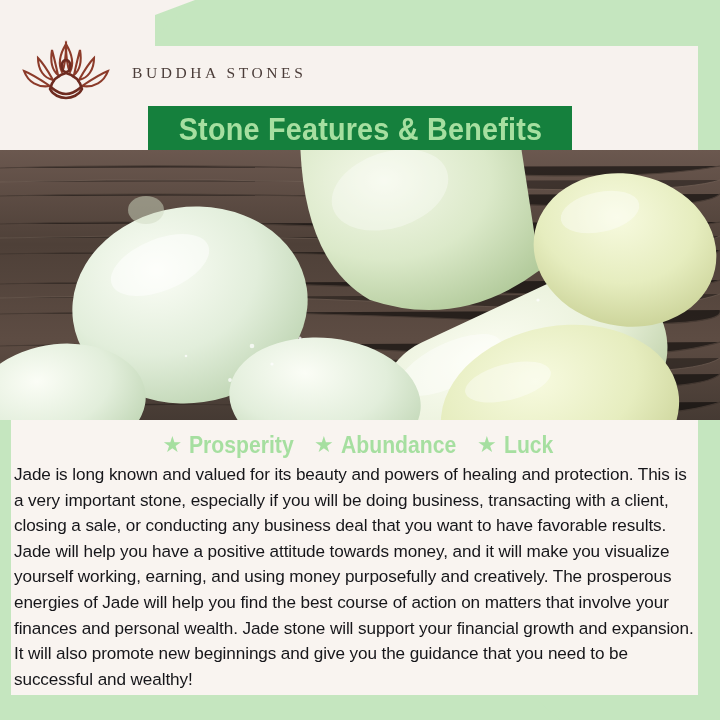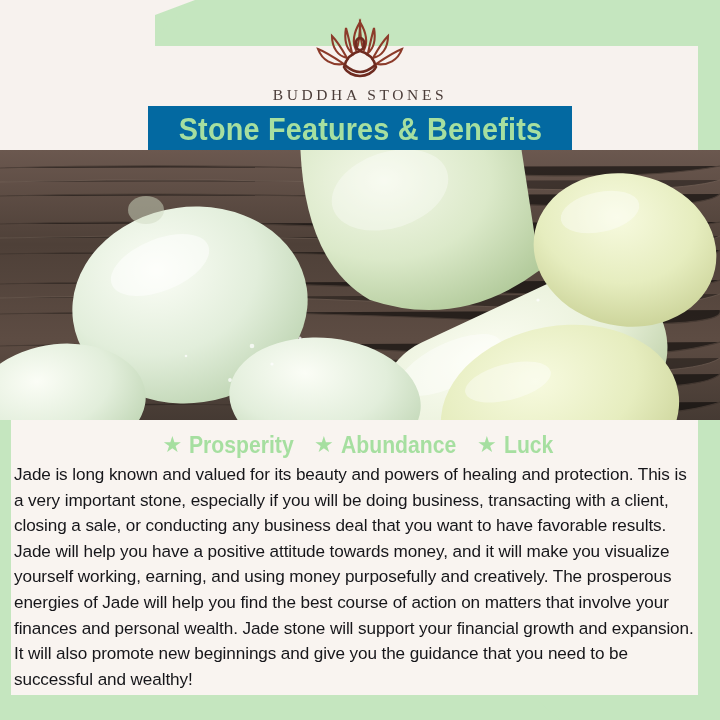--- a/index.html
+++ b/index.html
@@ -24,31 +24,31 @@
   }
   .green-left-mid{position:absolute;left:0;top:150px;width:12px;height:270px;background:#b9dcb2;}
 
   
   .cream-top{position:absolute;left:0;top:0;width:698px;height:150px;background:#f7f2ee;
              clip-path:polygon(0 0,195px 0,155px 15px,155px 46px,100% 46px,100% 100%,0 100%);}
   .cream-body{position:absolute;left:11px;top:420px;width:687px;height:275px;background:#f9f4f0;}
 
   
   .logo-wrap{position:absolute;left:0;top:16px;width:720px;height:110px;
-             display:flex;flex-direction:column;align-items:center;justify-content:flex-start;}
+             display:flex;flex-direction:row;align-items:center;justify-content:flex-start;}
   .logo-mark{width:132px;height:66px;display:block;}
   .logo-word{
     margin-top:4px;font-family:"Liberation Serif","DejaVu Serif",serif;
     font-size:15.5px;letter-spacing:3.6px;color:#4a3c38;font-weight:400;
   }
 
   
   .title-band{
     position:absolute;left:148px;top:106px;width:424px;height:48px;
-    background:#0369a1;display:flex;align-items:center;justify-content:center;
+    background:#15803d;display:flex;align-items:center;justify-content:center;
   }
   .title-text{
     font-size:31px;font-weight:bold;color:#a6dfa0;letter-spacing:.2px;
     transform:scaleX(.93);transform-origin:center;white-space:nowrap;
   }
 
   
   .photo{position:absolute;left:0;top:150px;width:720px;height:270px;overflow:hidden;background:#584a44;}
   .photo svg{display:block;width:720px;height:270px;}
 

